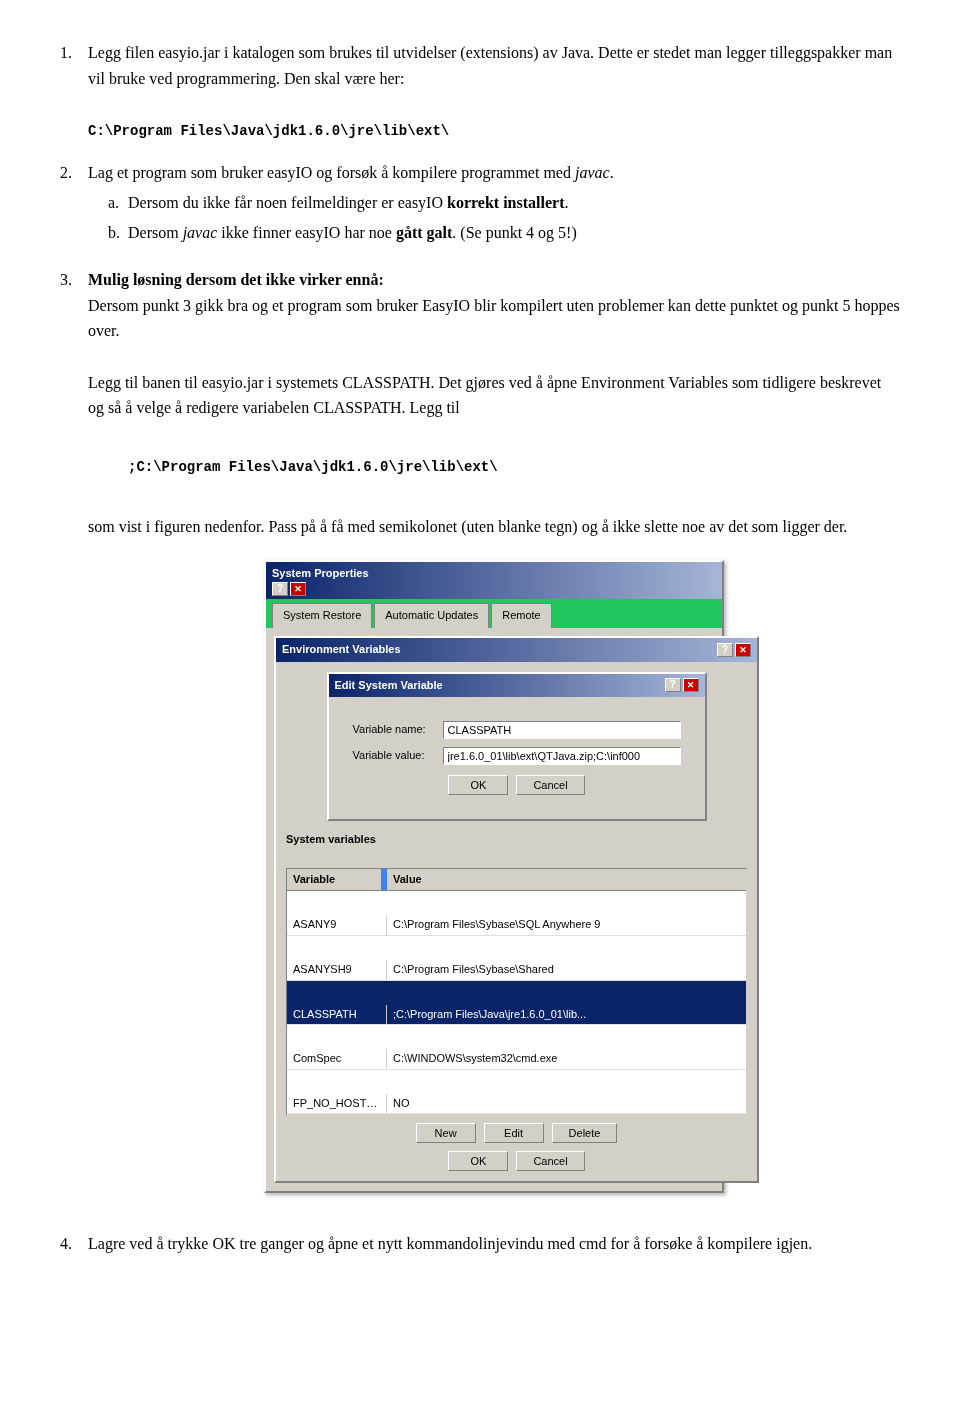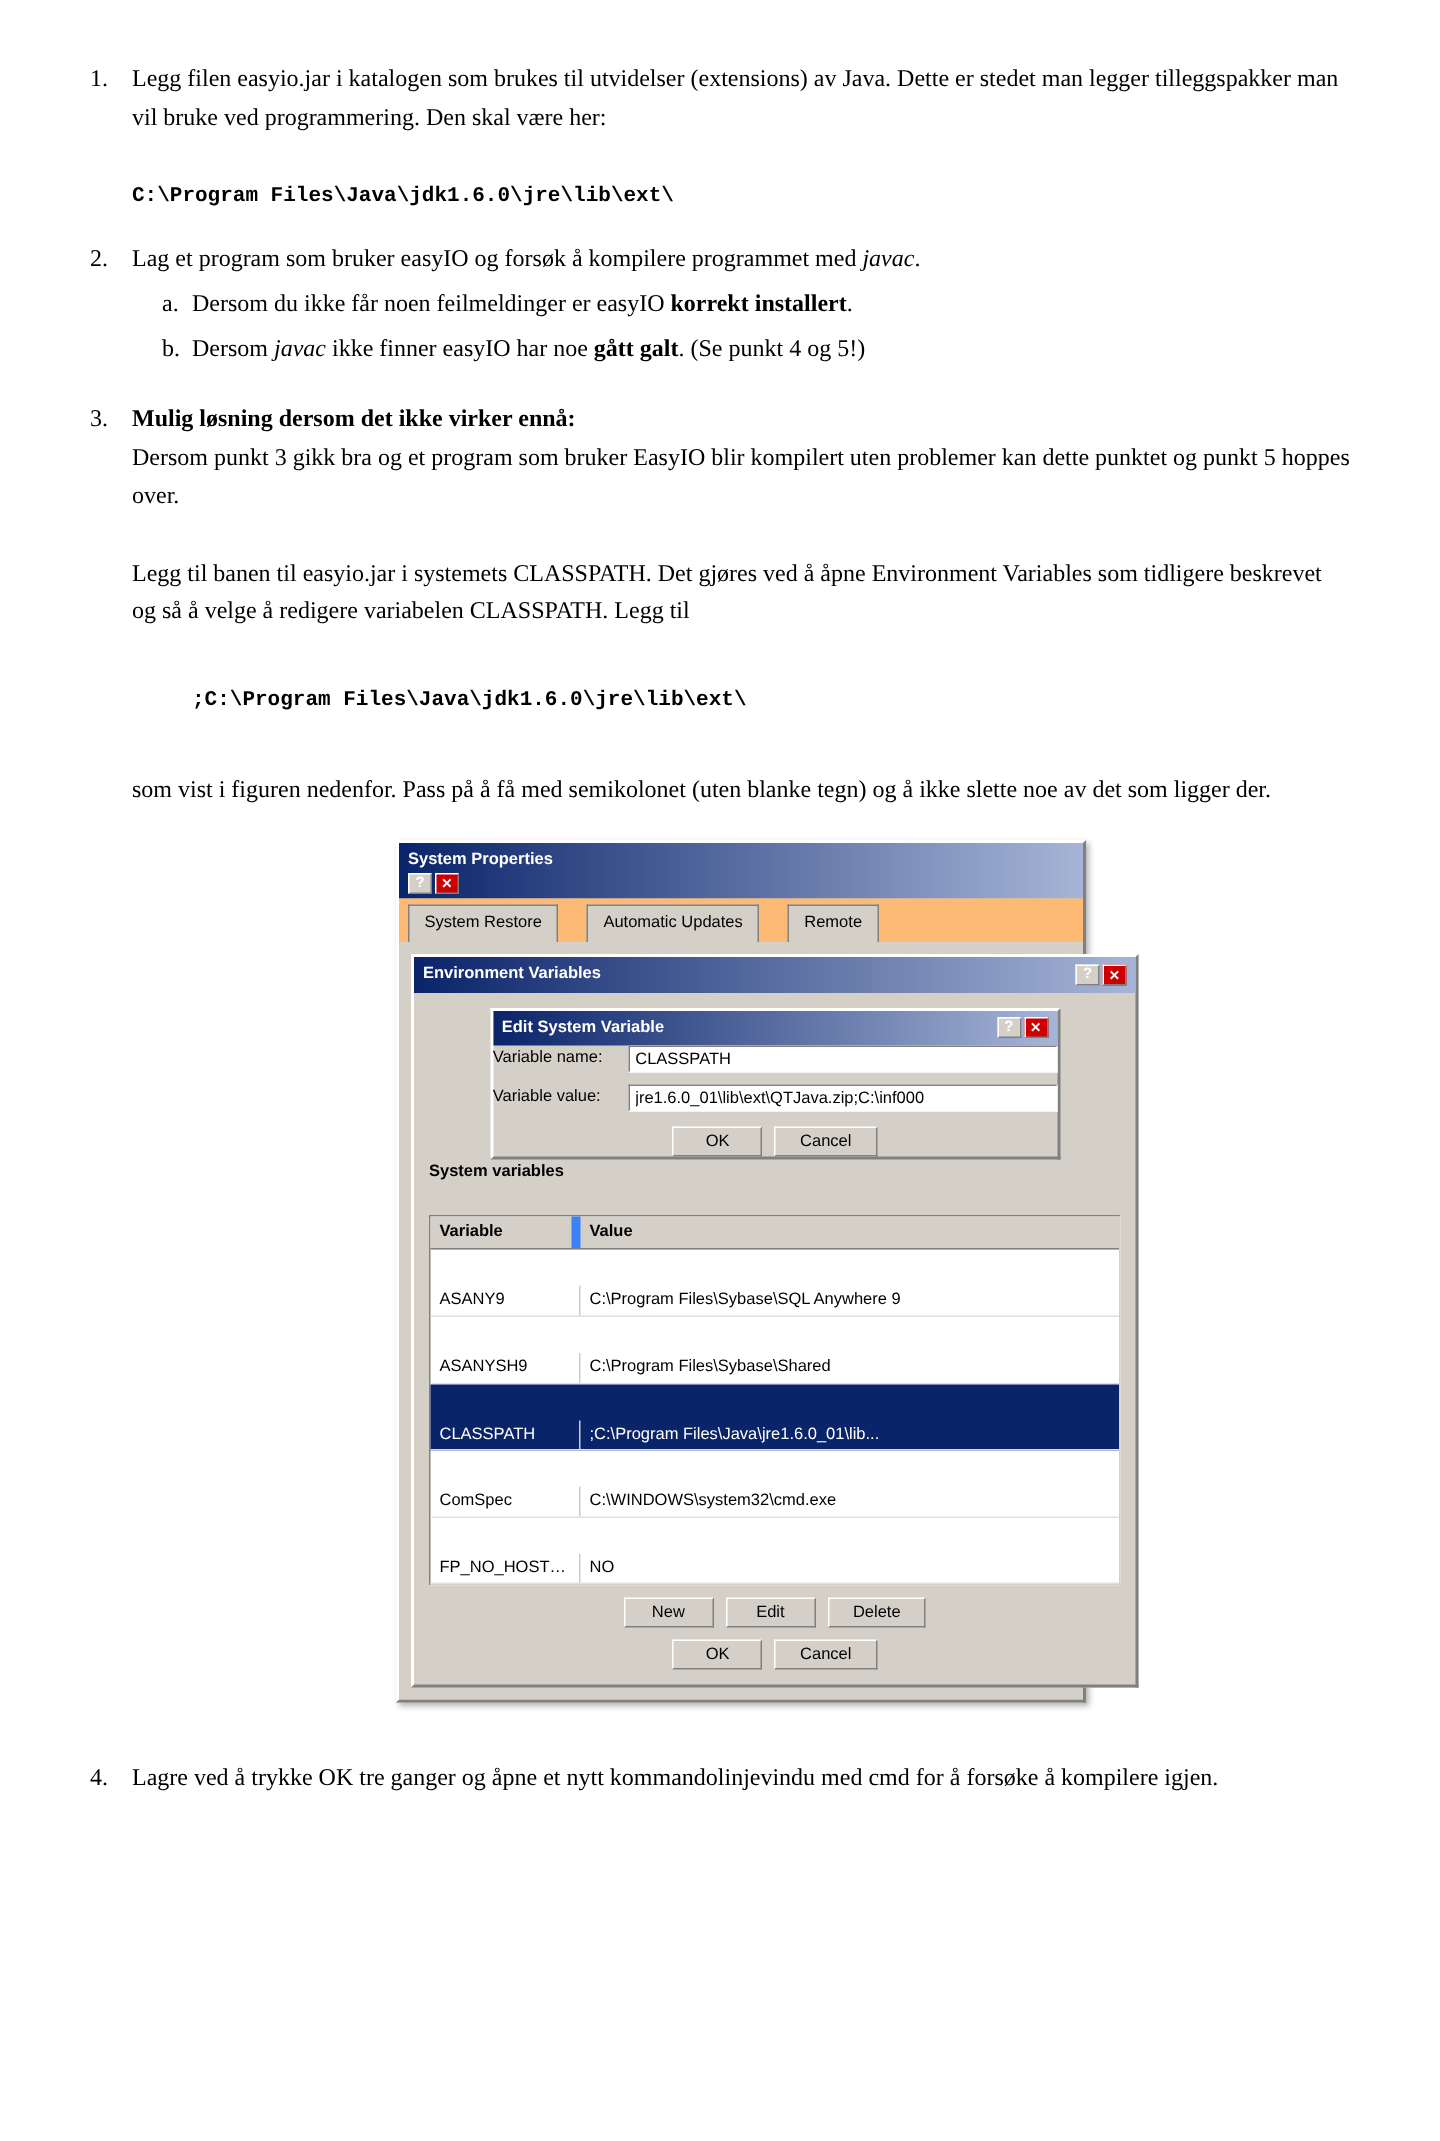--- a/index.html
+++ b/index.html
@@ -108,23 +108,23 @@
       cursor: pointer;
       color: #000;
     }
     .win-btn.close-btn {
       background: #c00;
       color: #fff;
       font-weight: bold;
     }
     .win-tabs {
       display: flex;
-      background: #fdba74;
+      background: #22c55e;
       padding: 4px 6px 0;
-      gap: 19px;
+      gap: 2px;
     }
     .win-tab {
       padding: 3px 10px;
       background: #d4d0c8;
       border: 1px solid #808080;
       border-bottom: none;
       font-size: 11px;
       cursor: pointer;
     }
     .win-body {
@@ -158,37 +158,37 @@
       padding: 10px;
     }
     
     .dialog-edit {
       background: #d4d0c8;
       border: 2px solid;
       border-top-color: #fff;
       border-left-color: #fff;
       border-right-color: #808080;
       border-bottom-color: #808080;
-      margin: 0 auto 0;
+      margin: 0 auto 10px;
       width: 380px;
       font-family: Tahoma, Arial, sans-serif;
       font-size: 11px;
     }
     .edit-titlebar {
       background: linear-gradient(to right, #0a246a, #a6b5d7);
       color: #fff;
       padding: 3px 6px;
       display: flex;
       align-items: center;
       justify-content: space-between;
       font-size: 11px;
       font-weight: bold;
     }
     .edit-body {
-      padding: 0;
+      padding: 24px;
     }
     .field-row {
       display: flex;
       align-items: center;
       margin-bottom: 8px;
     }
     .field-label {
       width: 90px;
       font-size: 11px;
     }

